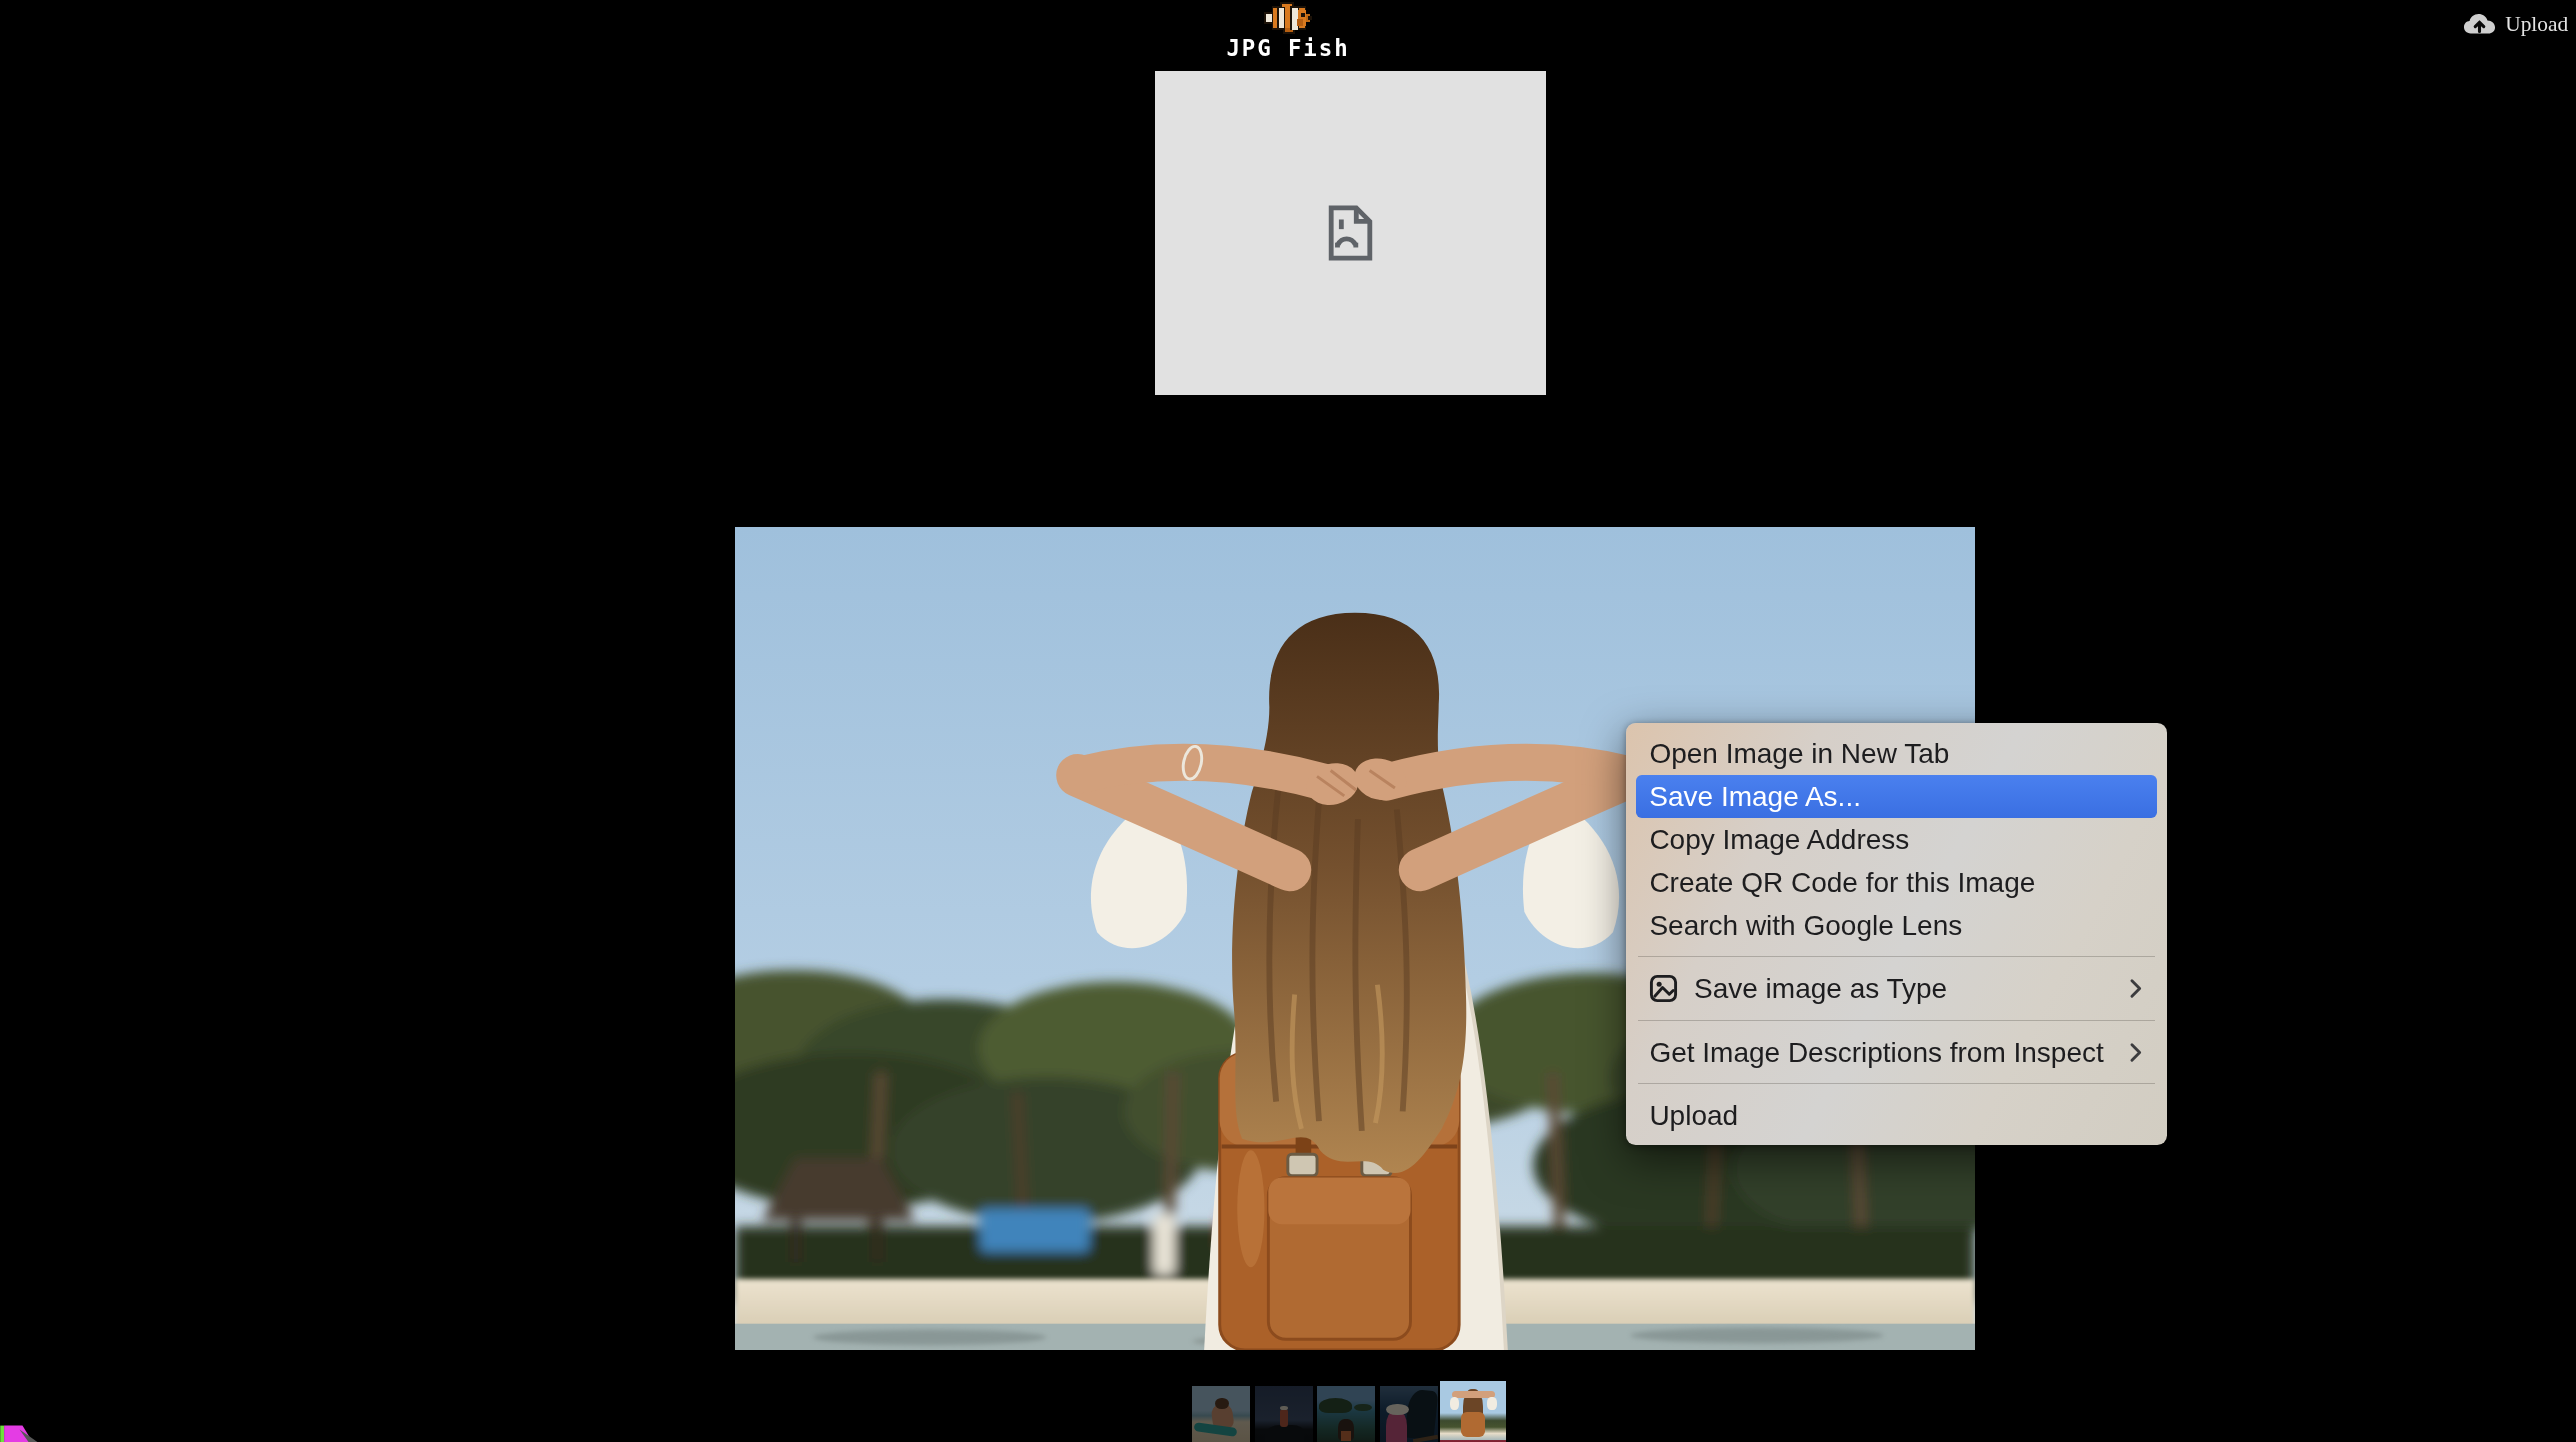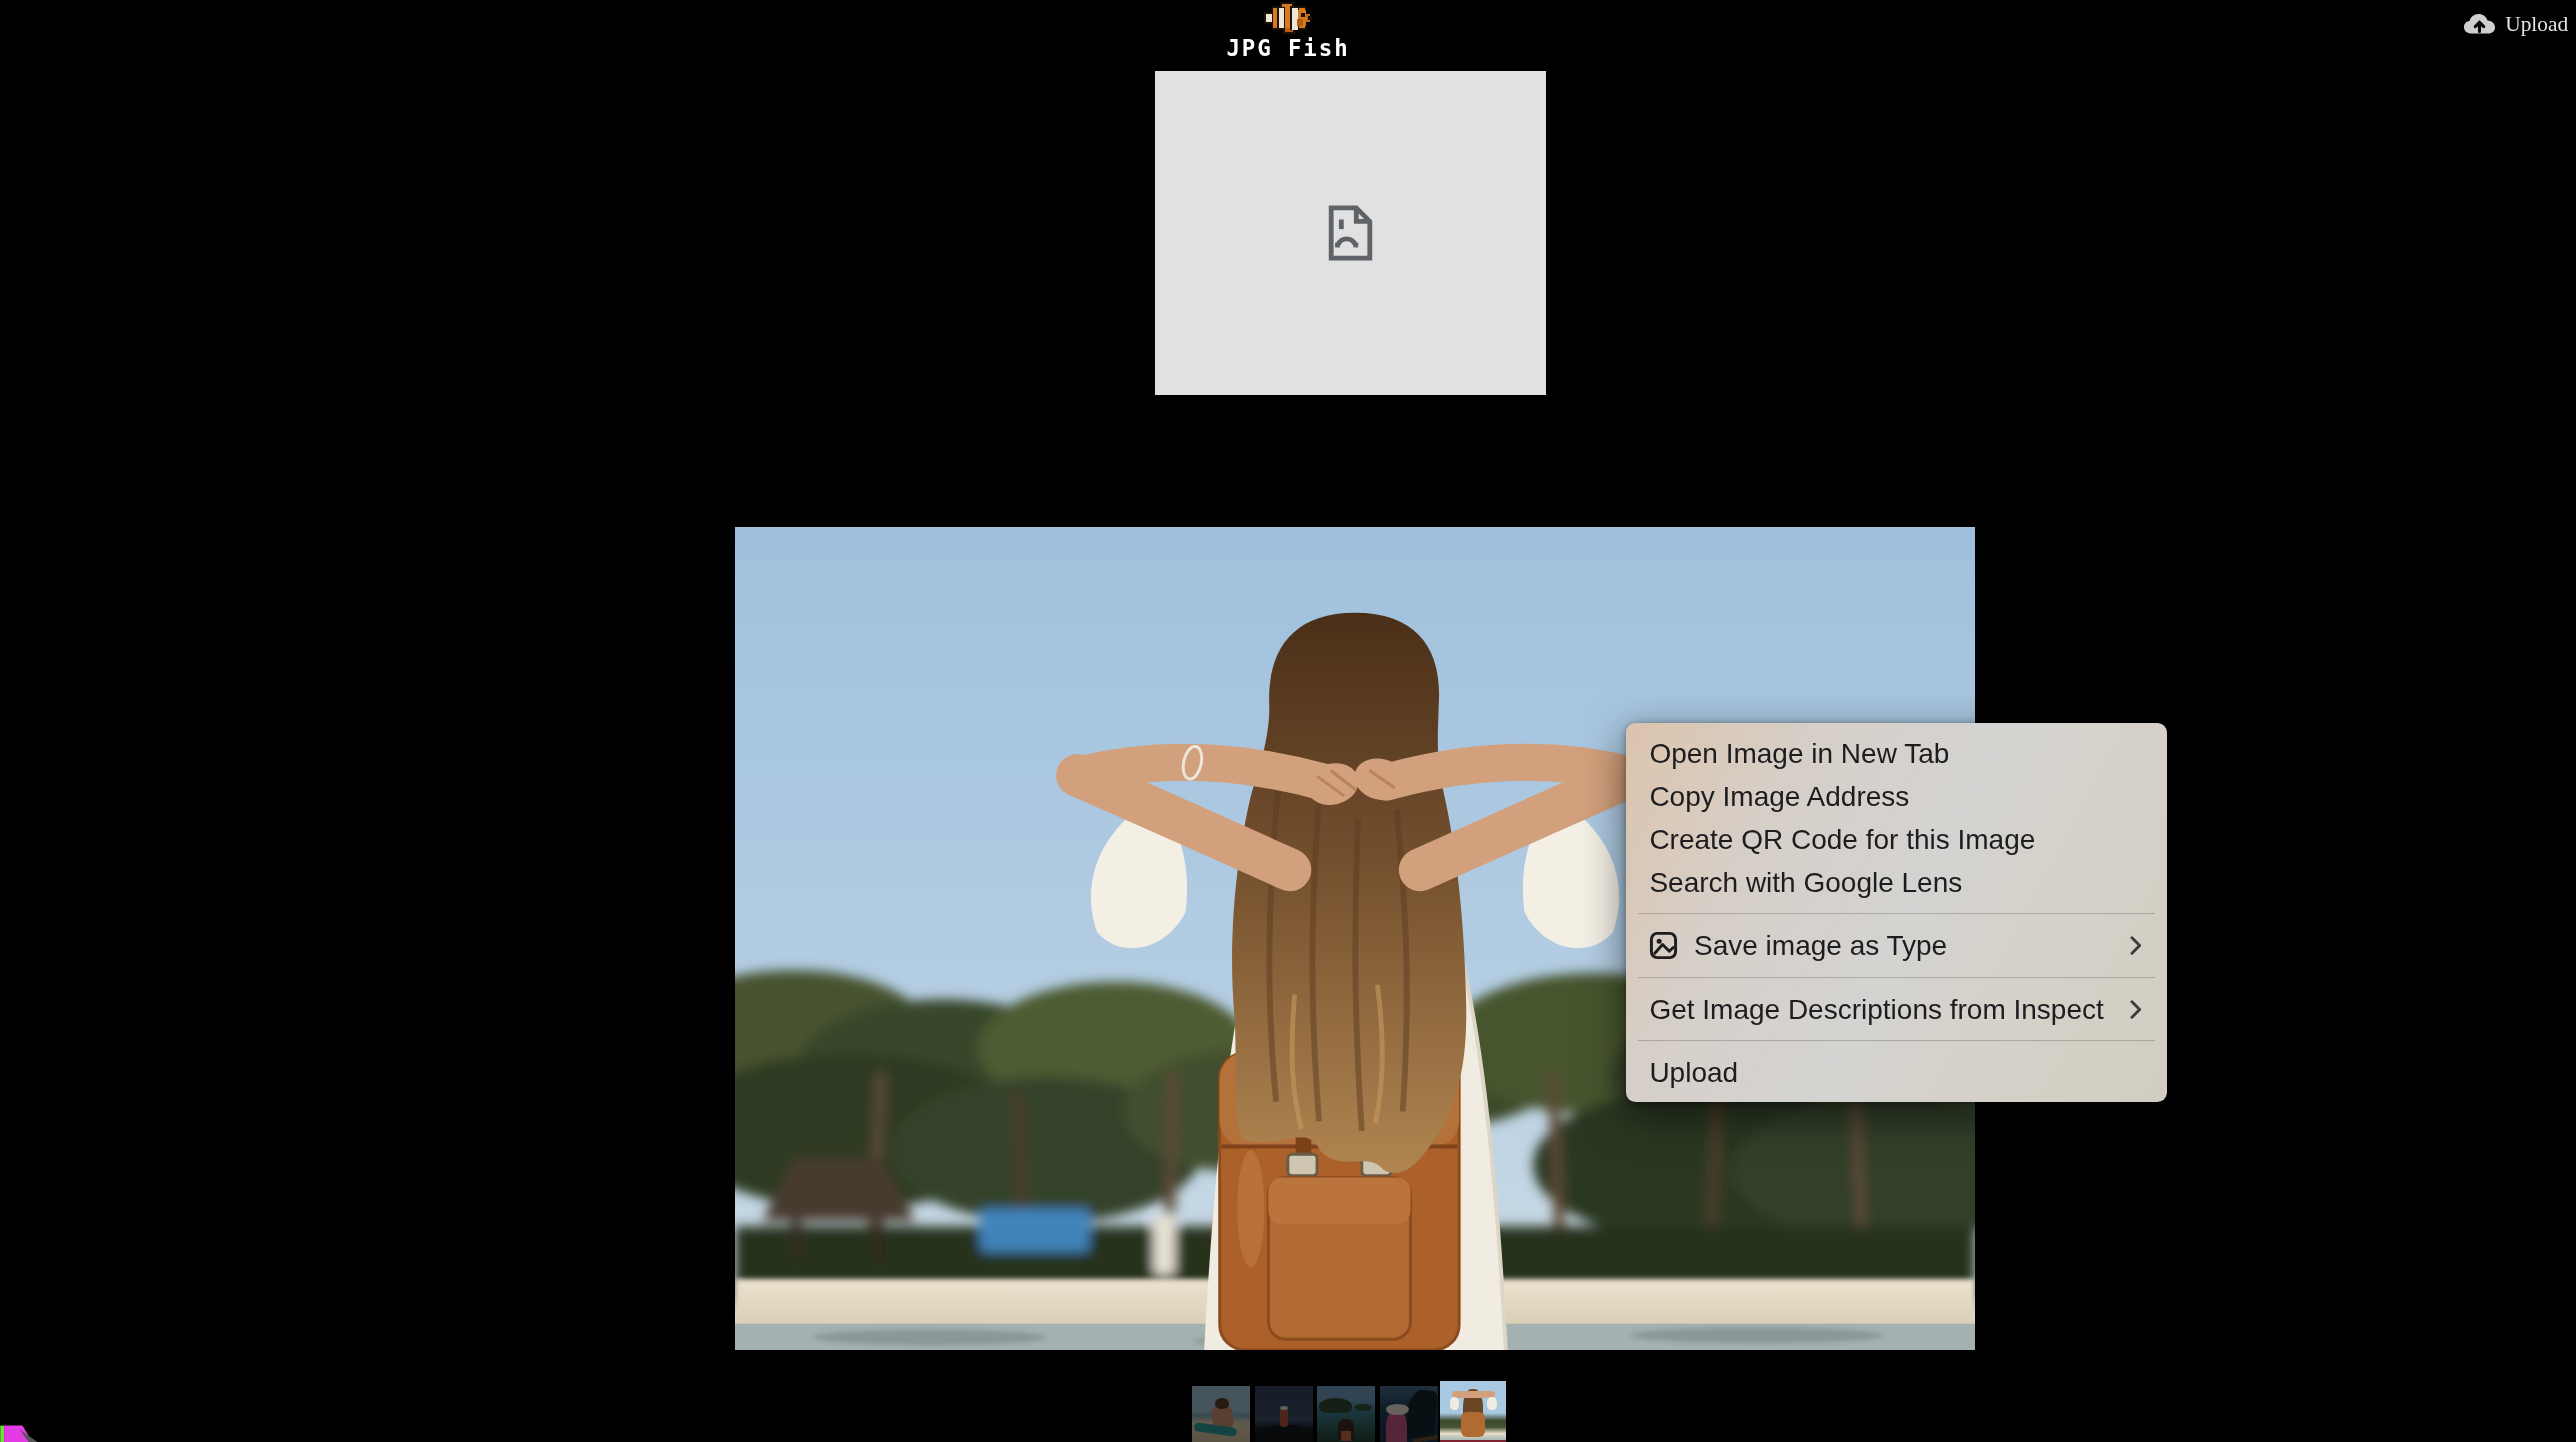--- a/index.html
+++ b/index.html
@@ -195,20 +195,23 @@
   <ellipse cx="663" cy="259" rx="27" ry="21" fill="#d2a07c" transform="rotate(14 663 259)"></ellipse>
   <path d="M598 256 L626 276 M612 250 L638 270 M652 250 L678 268" stroke="#b9835f" stroke-width="3" fill="none"></path>
 
   <ellipse cx="470" cy="242" rx="9" ry="17" fill="none" stroke="#ece7dc" stroke-width="3" transform="rotate(12 470 242)"></ellipse>
 </svg>
 
 <div class="context-menu">
   <div class="menu-item">
     <span class="mi-label">Open Image in New Tab</span>
   </div>
+  <div class="menu-item highlighted">
+    <span class="mi-label">Save Image As...</span>
+  </div>
   <div class="menu-item">
     <span class="mi-label">Copy Image Address</span>
   </div>
   <div class="menu-item">
     <span class="mi-label">Create QR Code for this Image</span>
   </div>
   <div class="menu-item">
     <span class="mi-label">Search with Google Lens</span>
   </div>
 

